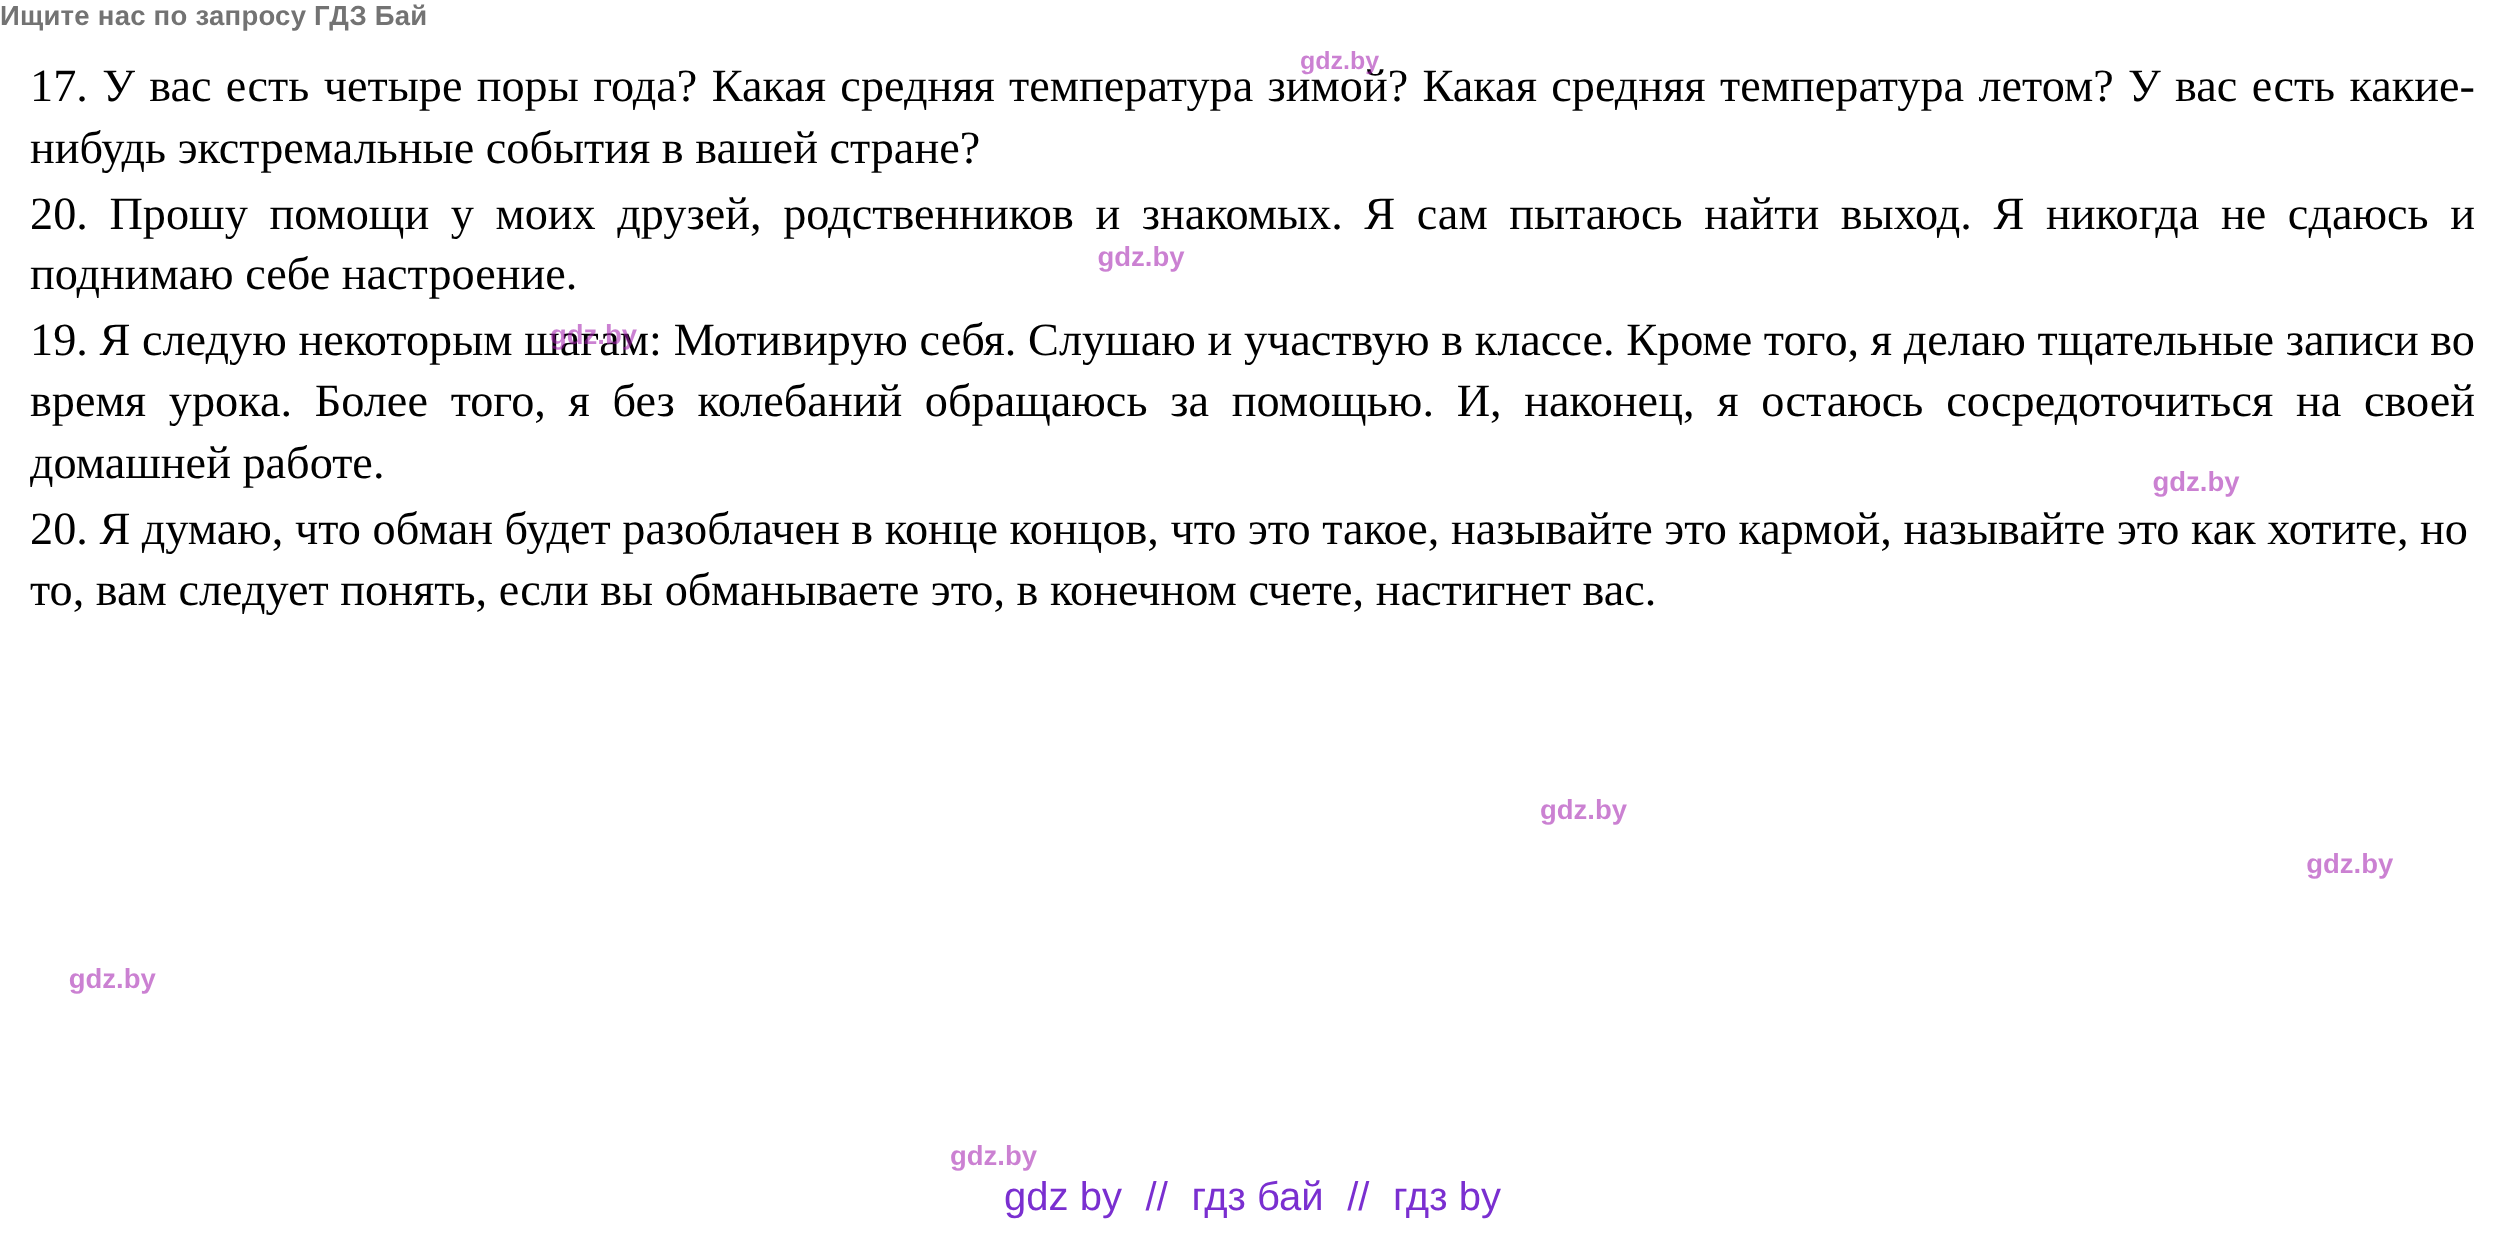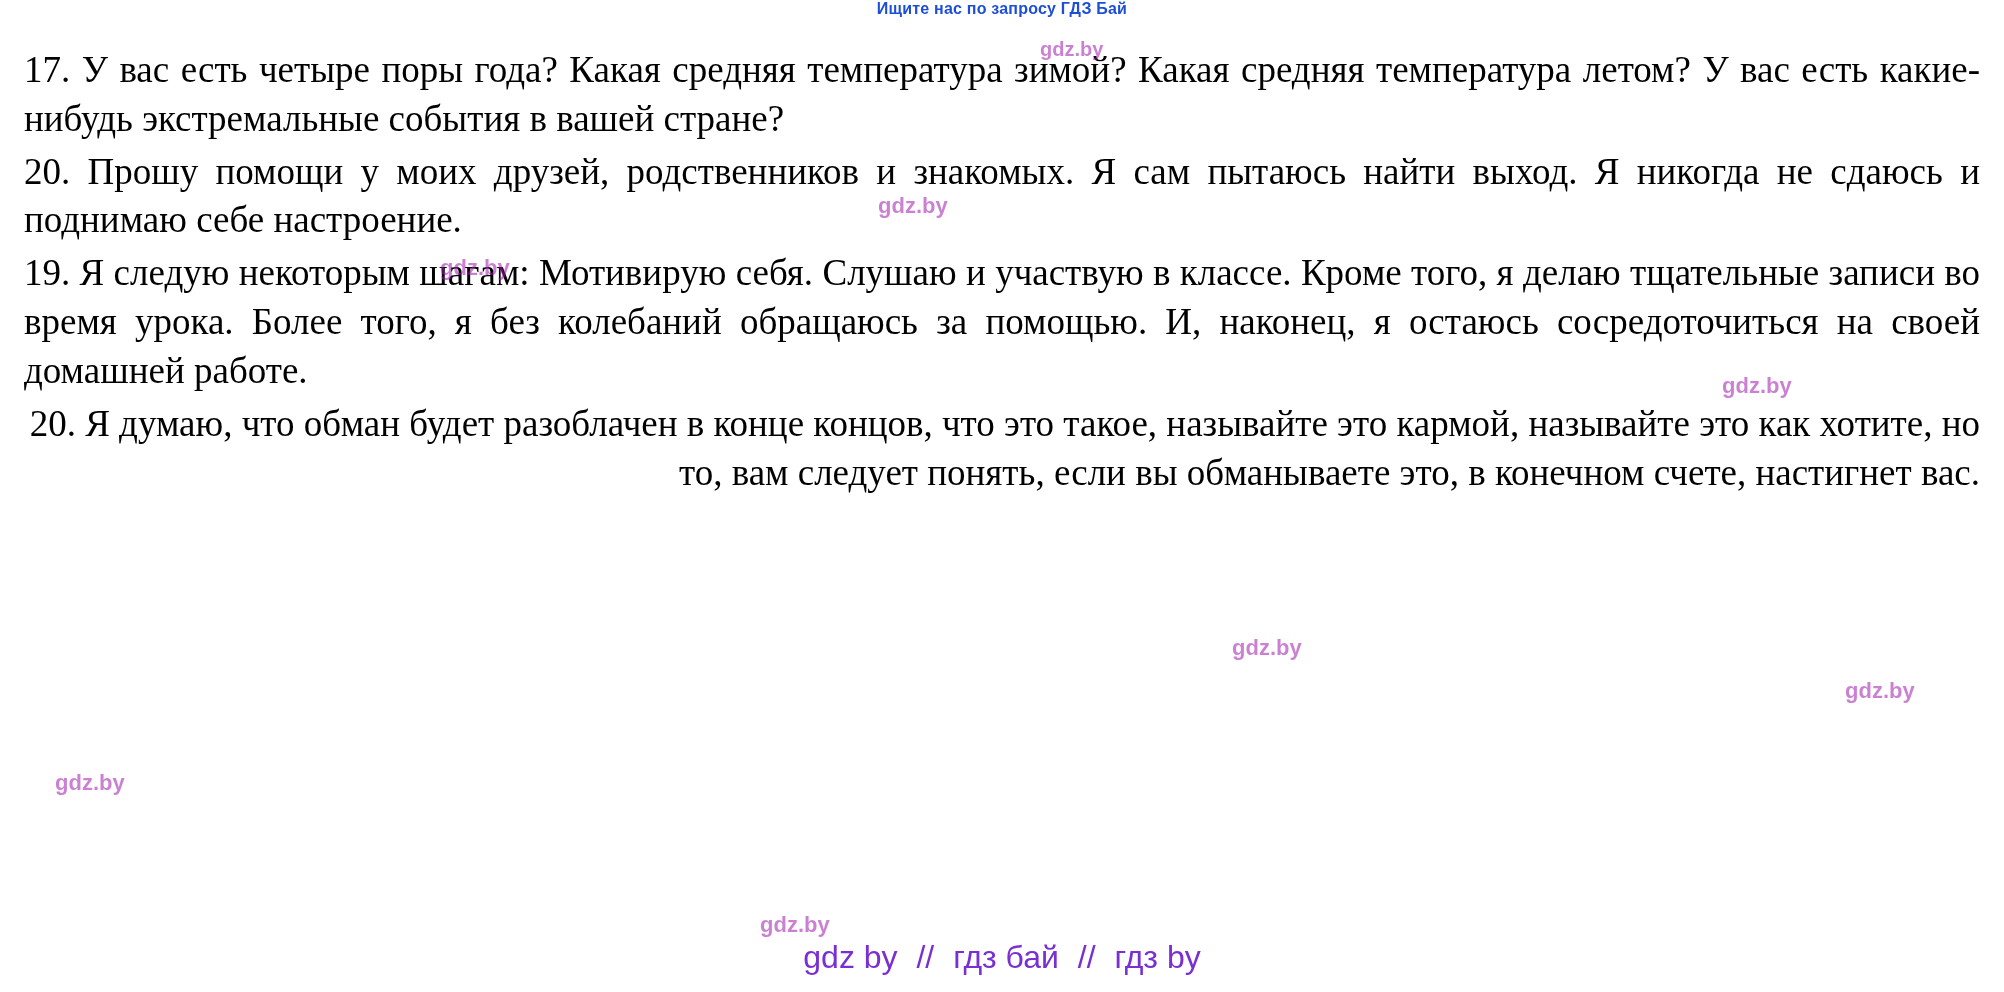--- a/index.html
+++ b/index.html
@@ -20,24 +20,23 @@
     width: 2004px;
     height: 992px;
     box-sizing: border-box;
   }
 
   .top-banner {
     position: absolute;
     top: 0px;
     left: 0;
     width: 100%;
-    text-align: center;
     font-family: "Liberation Sans", sans-serif;
-    font-size: 16px;
-    color: #1d4ed8;
+    font-size: 22px;
+    color: #737373;
     font-weight: 600;
     letter-spacing: 0.2px;
   }
 
   .content {
     position: absolute;
     top: 46px;
     left: 24px;
     width: 1956px;
   }
@@ -45,21 +44,21 @@
   .para {
     font-family: "Liberation Serif", serif;
     font-size: 37px;
     line-height: 1.32;
     color: #000000;
     margin: 0 0 4px 0;
     text-align: justify;
     text-justify: inter-word;
   }
   .para.last-left {
-    text-align: right;
+    text-align: left;
   }
 
   
   .wm {
     position: absolute;
     font-family: "Liberation Sans", sans-serif;
     font-weight: 700;
     color: #a21caf;
     opacity: 0.55;
     pointer-events: none;

